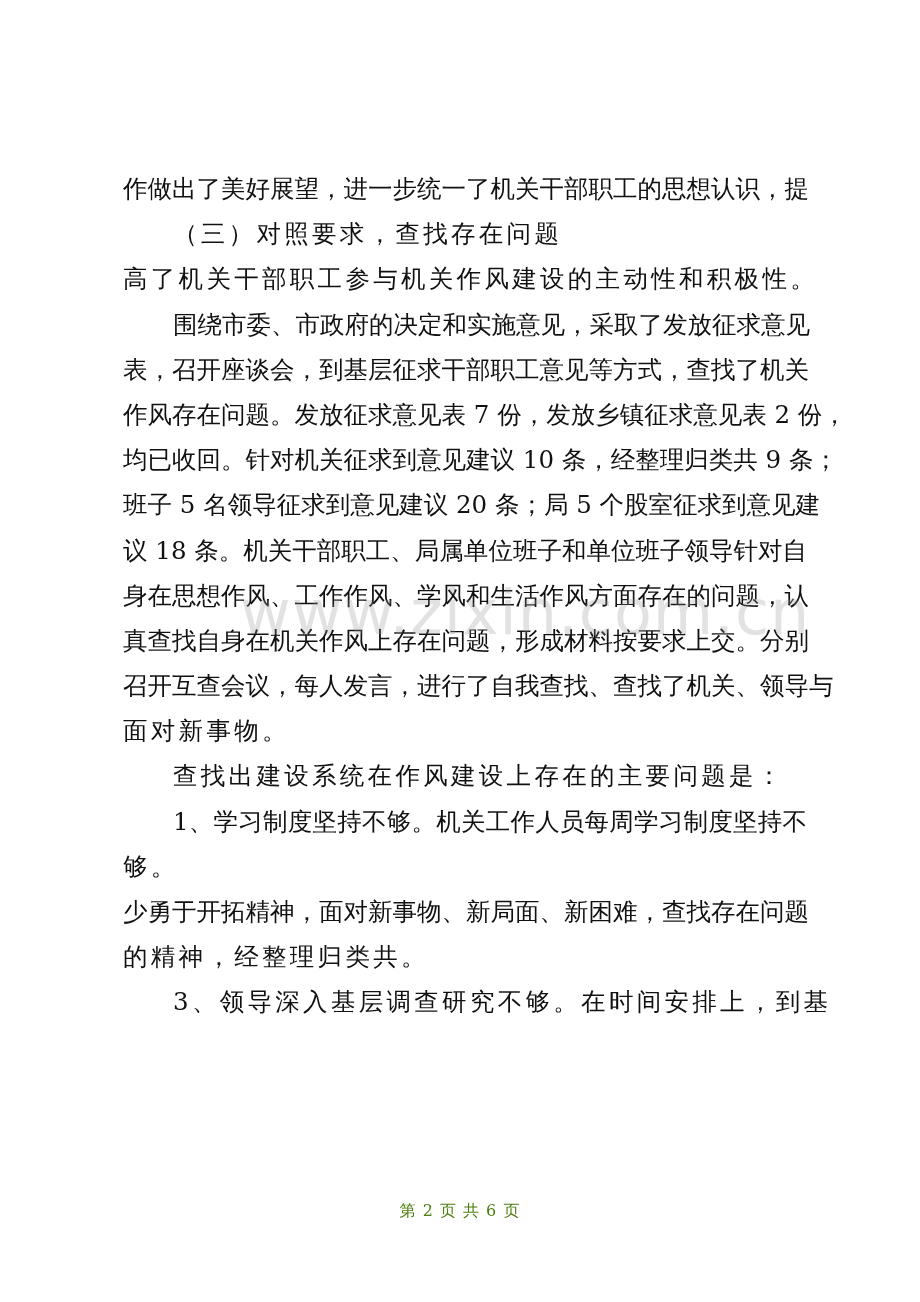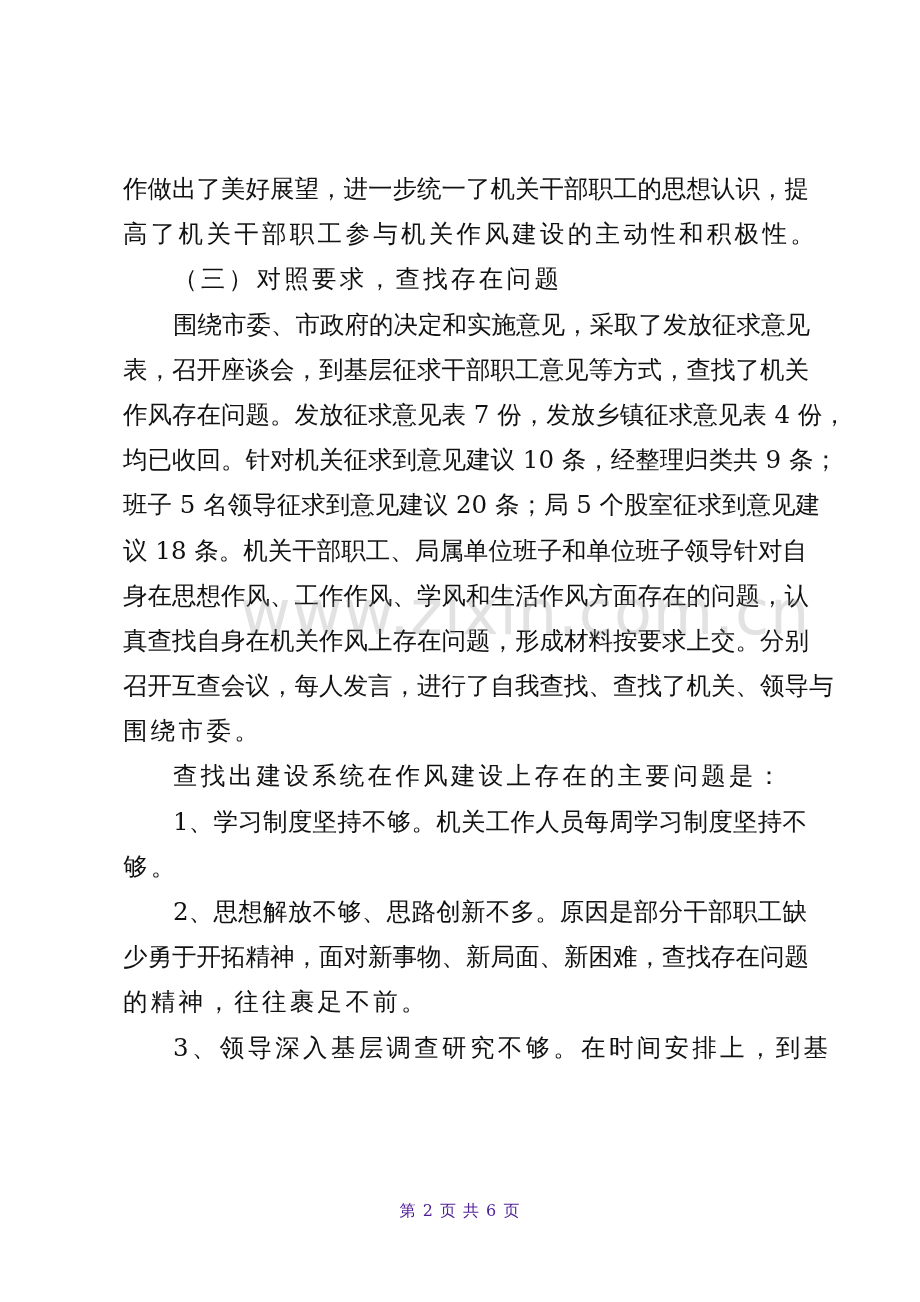--- a/index.html
+++ b/index.html
@@ -52,47 +52,46 @@
     white-space: nowrap;
     margin-left: 8px;
   }
   .footer {
     position: absolute;
     left: 0;
     width: 920px;
     top: 1201px;
     text-align: center;
     font-size: 16px;
-    color: #4c1d95;
+    color: #4d7c0f;
     letter-spacing: 1px;
   }
 </style>
 </head>
 <body>
 
 <div class="page">
   <div class="body-text">
     <div class="line justify">作做出了美好展望，进一步统一了机关干部职工的思想认识，提</div>
+    <div class="line indent">（三）对照要求，查找存在问题</div>
     <div class="line">高了机关干部职工参与机关作风建设的主动性和积极性。</div>
-    <div class="line indent">（三）对照要求，查找存在问题</div>
     <div class="line indent justify">围绕市委、市政府的决定和实施意见，采取了发放征求意见</div>
     <div class="line justify">表，召开座谈会，到基层征求干部职工意见等方式，查找了机关</div>
-    <div class="line justify">作风存在问题。发放征求意见表 7 份，发放乡镇征求意见表 4 份，</div>
+    <div class="line justify">作风存在问题。发放征求意见表 7 份，发放乡镇征求意见表 2 份，</div>
     <div class="line justify">均已收回。针对机关征求到意见建议 10 条，经整理归类共 9 条；</div>
     <div class="line justify">班子 5 名领导征求到意见建议 20 条；局 5 个股室征求到意见建</div>
     <div class="line justify">议 18 条。机关干部职工、局属单位班子和单位班子领导针对自</div>
     <div class="line justify">身在思想作风、工作作风、学风和生活作风方面存在的问题，认</div>
     <div class="line justify">真查找自身在机关作风上存在问题，形成材料按要求上交。分别</div>
     <div class="line justify">召开互查会议，每人发言，进行了自我查找、查找了机关、领导与</div>
-    <div class="line">围绕市委。</div>
+    <div class="line">面对新事物。</div>
     <div class="line indent">查找出建设系统在作风建设上存在的主要问题是：</div>
     <div class="line indent justify">1、学习制度坚持不够。机关工作人员每周学习制度坚持不</div>
     <div class="line">够。</div>
-    <div class="line indent justify">2、思想解放不够、思路创新不多。原因是部分干部职工缺</div>
     <div class="line justify">少勇于开拓精神，面对新事物、新局面、新困难，查找存在问题</div>
-    <div class="line">的精神，往往裹足不前。</div>
+    <div class="line">的精神，经整理归类共。</div>
     <div class="line indent">3、领导深入基层调查研究不够。在时间安排上，到基</div>
   </div>
 
   <div class="watermark">www.zixin.com.cn</div>
 
   <div class="footer">第 2 页  共 6 页</div>
 </div>
 
 </body></html>

